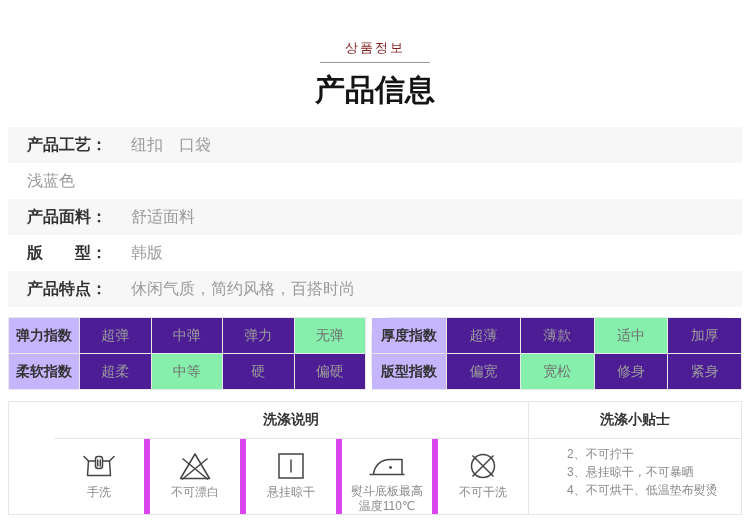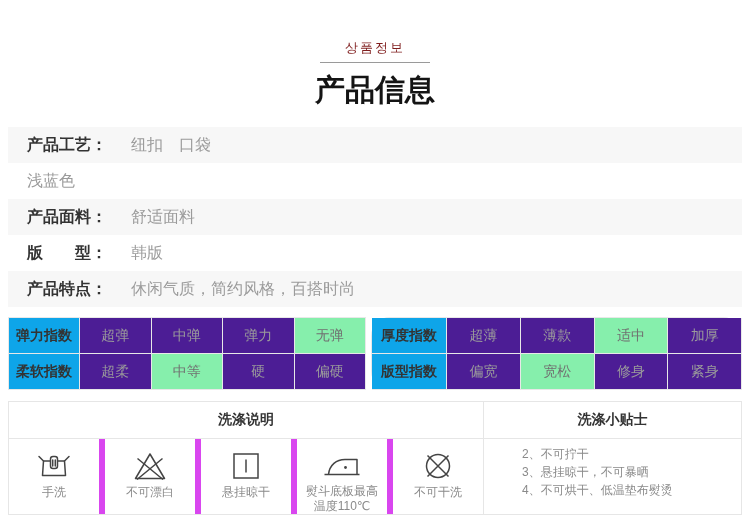--- a/index.html
+++ b/index.html
@@ -20,25 +20,25 @@
   .attr-label{width:104px;color:#333;font-weight:bold;flex:0 0 104px;white-space:pre;}
   .attr-value{color:#9b9b9b;white-space:pre;}
   
   .grid{margin:10px 8px 0;display:flex;}
   .grid-half{border-top:1px solid #e8e8e8;border-left:1px solid #e8e8e8;}
   .grid-half.left{width:357px;margin-right:5px;}
   .grid-half.right{flex:1;border-radius:19px;}
   .grid-row{display:flex;height:36px;}
   .gcell{flex:1;display:flex;align-items:center;justify-content:center;font-size:14px;color:#9b9b9b;
          border-right:1px solid #e8e8e8;border-bottom:1px solid #e8e8e8;background:#4c1d95;}
-  .gcell.lbl{flex:0 0 70px;background:#0ea5e9;color:#333;font-weight:bold;}
+  .gcell.lbl{flex:0 0 70px;background:#c4b5fd;color:#333;font-weight:bold;}
   .grid-half.right .gcell.lbl{flex:0 0 74px;}
   .gcell.sel{background:#86efac;color:#707070;}
   
-  .wash{margin:11px 8px 0;display:flex;border:1px solid #e6e6e6;}
+  .wash{margin:11px 8px 0;display:flex;border:1px solid #e6e6e6;padding-left:45px;}
   .wash-left{width:474px;border-right:1px solid #e6e6e6;}
   .wash-right{flex:1;}
   .wash-header{height:36px;border-bottom:1px solid #e6e6e6;display:flex;align-items:center;justify-content:center;
                font-size:14px;font-weight:bold;color:#333;}
   .symbols{display:flex;height:75px;}
   .symbol-cell{flex:1;border-right:6px solid #d946ef;display:flex;flex-direction:column;align-items:center;padding-top:8px;}
   .symbol-cell:last-child{border-right:none;}
   .symbol-icon{height:37px;display:flex;align-items:center;justify-content:center;}
   .symbol-label{font-size:12px;color:#8a8a8a;line-height:15px;margin-top:1px;text-align:center;max-width:80px;}
   .tips{padding:6px 0 0 38px;}

